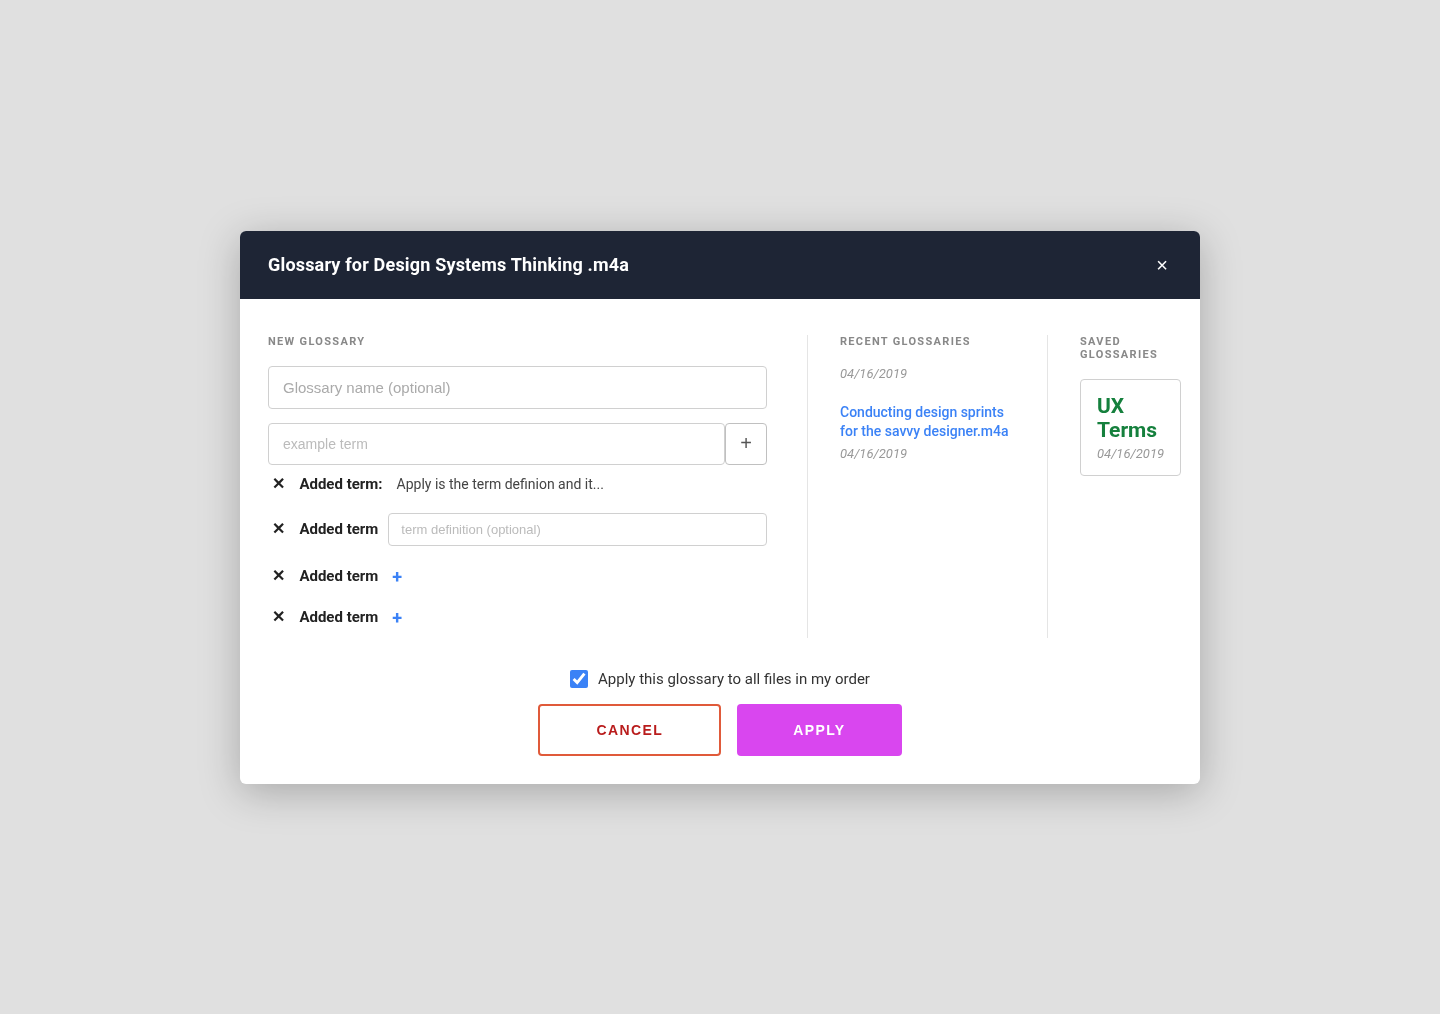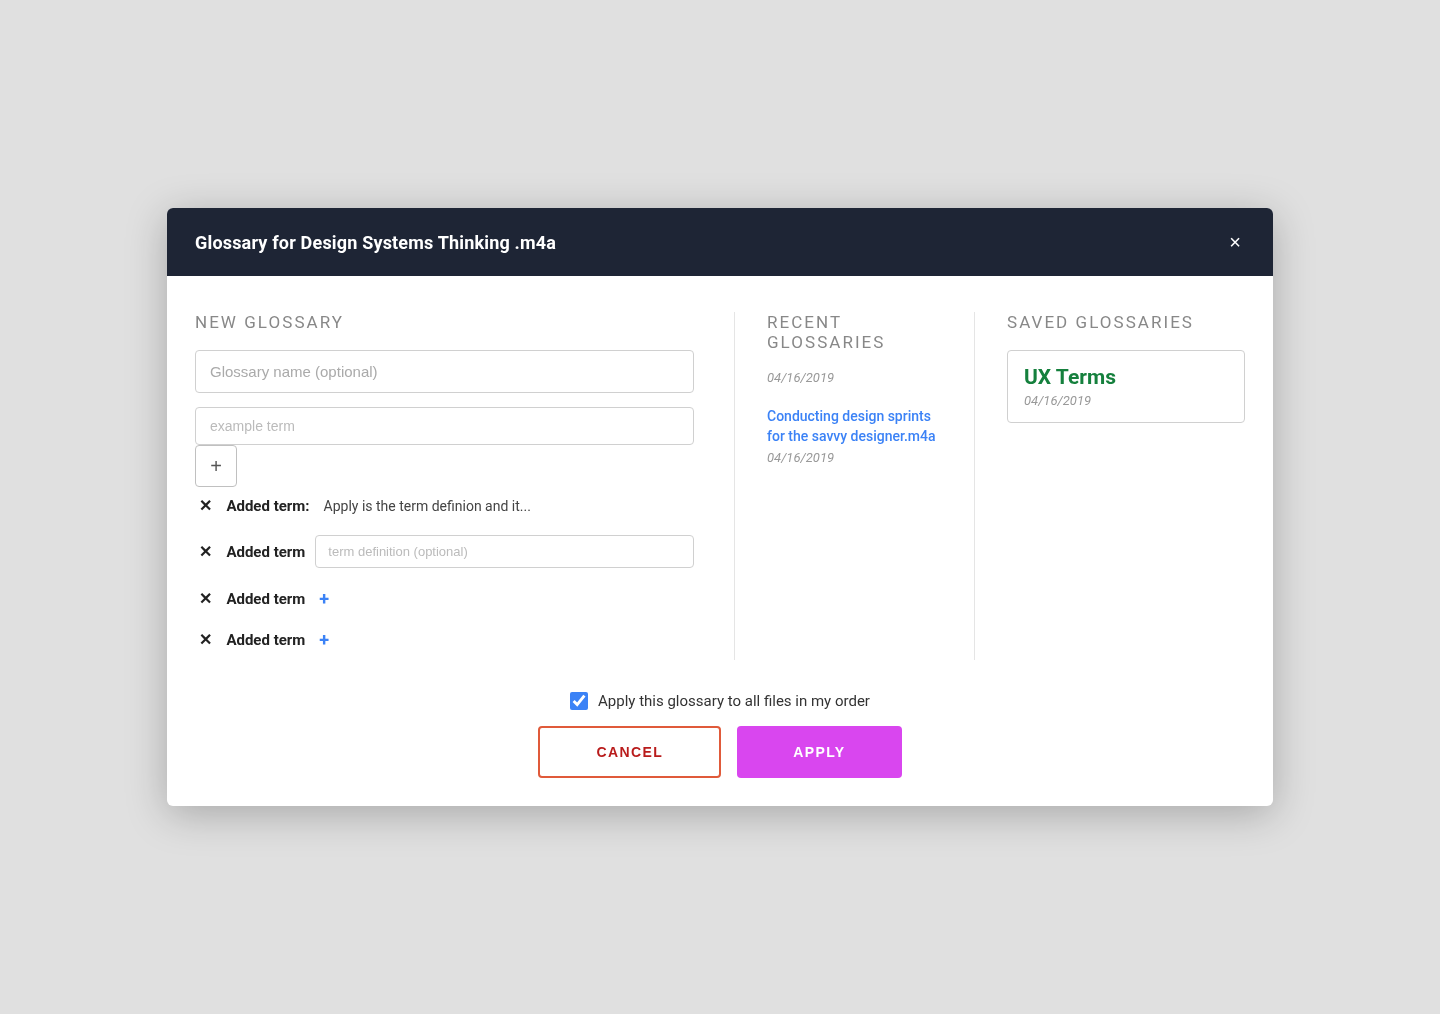--- a/index.html
+++ b/index.html
@@ -5,21 +5,21 @@
     * { box-sizing: border-box; margin: 0; padding: 0; }
     body {
       background: #e0e0e0;
       display: flex;
       justify-content: center;
       align-items: center;
       min-height: 100vh;
       font-family: -apple-system, BlinkMacSystemFont, 'Segoe UI', Roboto, Helvetica, Arial, sans-serif;
     }
     .modal {
-      width: 1106px;
+      width: 960px;
       background: #fff;
       border-radius: 6px;
       overflow: hidden;
       box-shadow: 0 8px 40px rgba(0,0,0,0.25);
     }
     .modal-header {
       background: #1e2535;
       color: #fff;
       padding: 20px 28px;
       display: flex;
@@ -53,42 +53,41 @@
     .col-recent {
       flex: 0 0 240px;
       padding: 0 32px;
       border-right: 1px solid #e5e5e5;
     }
     .col-saved {
       flex: 1;
       padding-left: 32px;
     }
     .section-label {
-      font-size: 17px;
-      font-weight: 400;
+      font-size: 11px;
+      font-weight: 700;
       letter-spacing: 0.12em;
       color: #888;
       text-transform: uppercase;
       margin-bottom: 18px;
     }
     .glossary-name-input {
       width: 100%;
       border: 1px solid #d0d0d0;
       border-radius: 4px;
       padding: 12px 14px;
       font-size: 15px;
       color: #333;
       outline: none;
       margin-bottom: 14px;
     }
     .glossary-name-input::placeholder { color: #aaa; }
     .term-input-row {
       display: flex;
       gap: 0;
-      flex-direction: column;
     }
     .term-input {
       flex: 1;
       border: 1px solid #d0d0d0;
       border-radius: 4px;
       padding: 10px 14px;
       font-size: 14px;
       color: #333;
       outline: none;
     }

